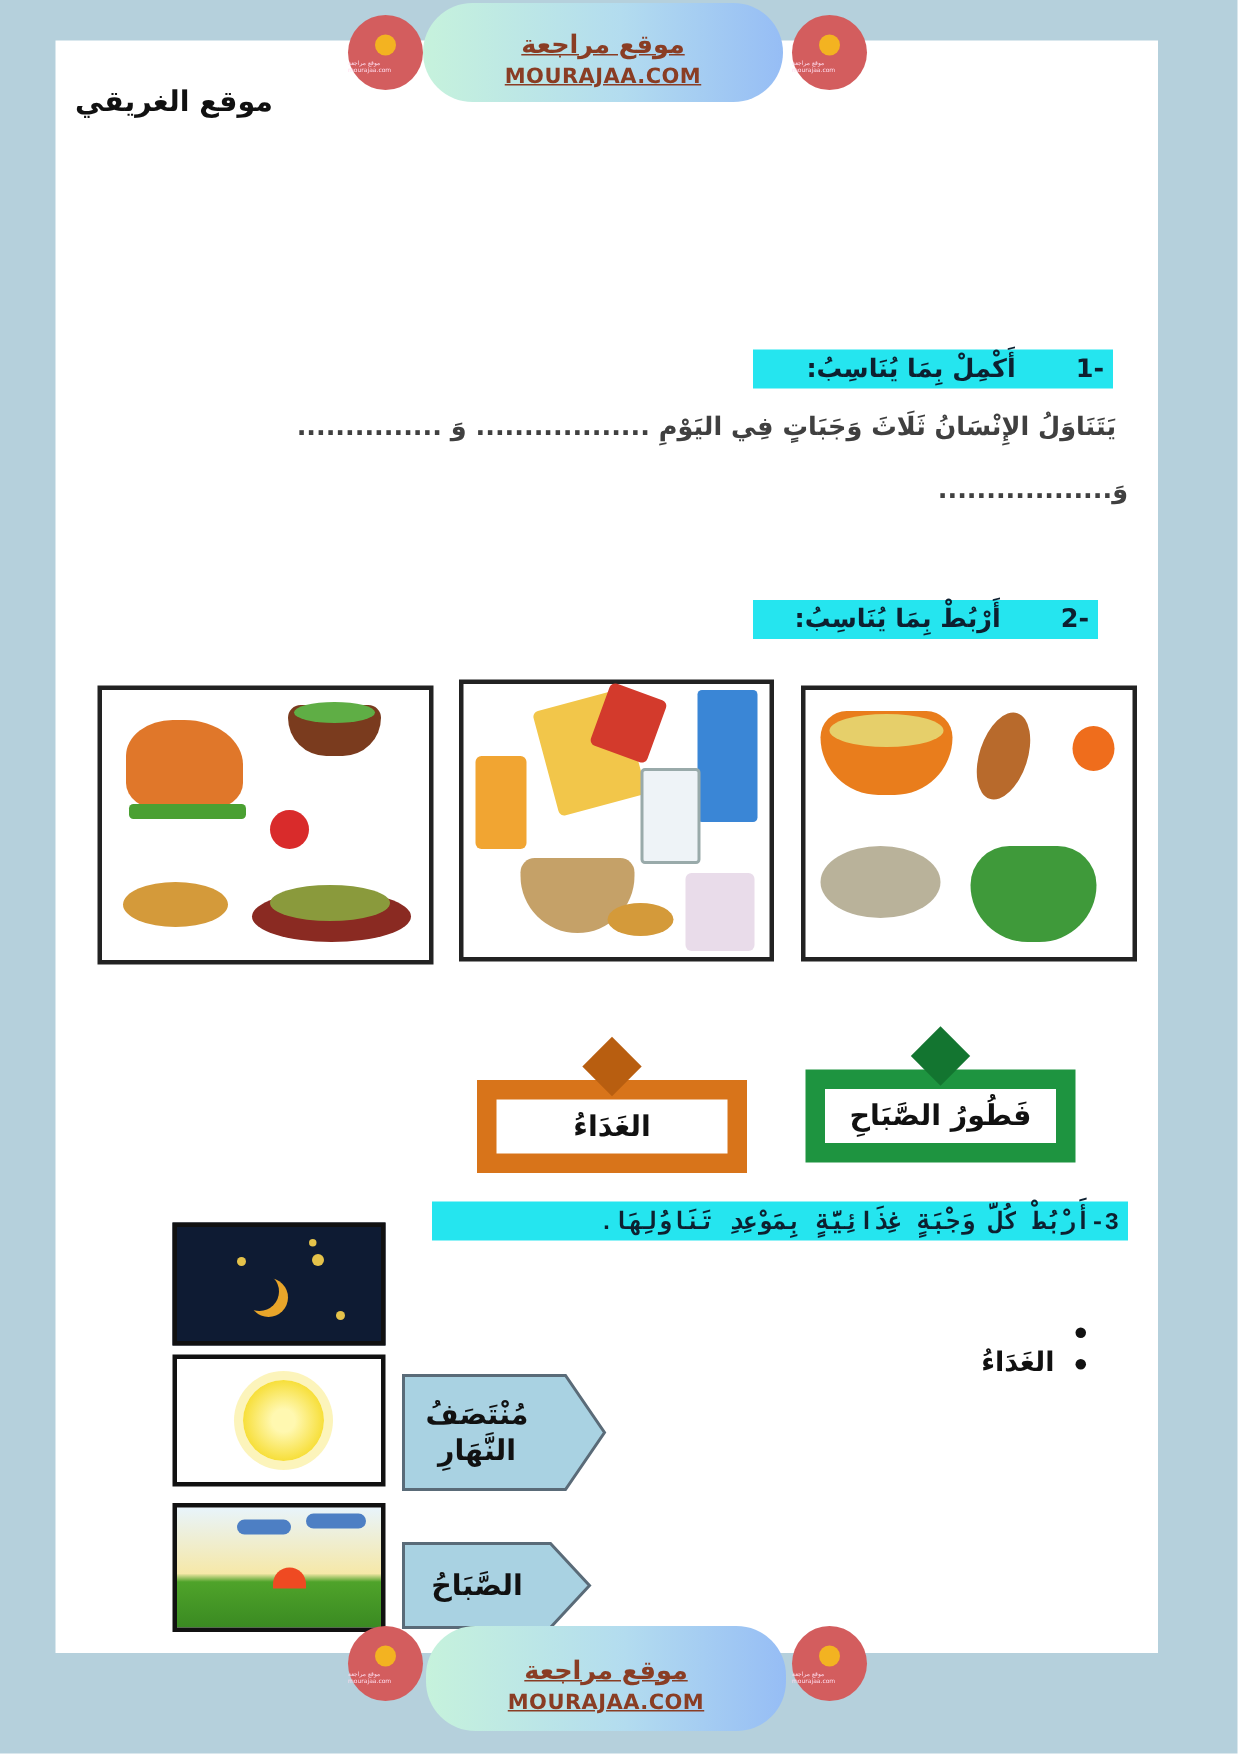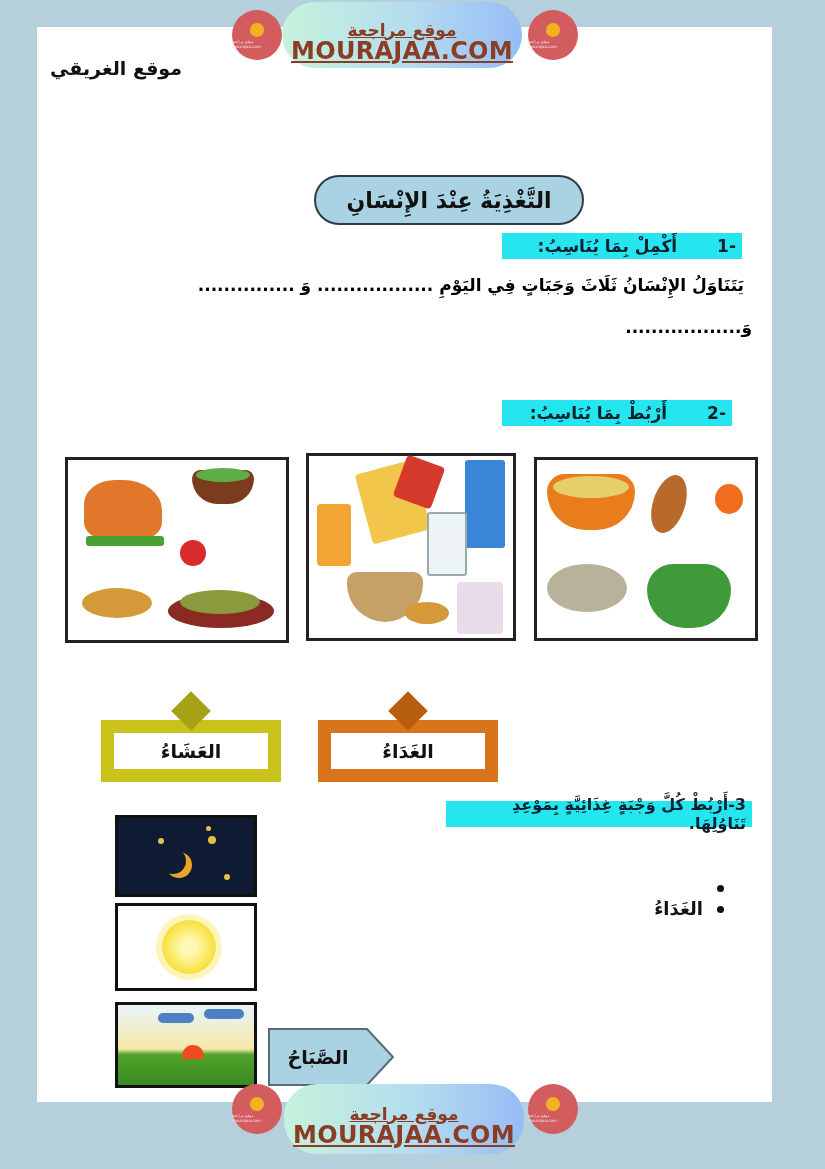--- a/index.html
+++ b/index.html
@@ -5,37 +5,37 @@
   * { box-sizing: border-box; margin: 0; padding: 0; }
   html, body { width: 825px; height: 1169px; overflow: hidden; }
   body { background: #b5d0dc; font-family: "DejaVu Sans", sans-serif; position: relative; }
   .page { position: absolute; left: 37px; top: 27px; width: 735px; height: 1075px; background: #ffffff; }
 
   
   .banner { position: absolute; width: 240px; height: 66px; border-radius: 33px;
     background: linear-gradient(90deg, #c6f2dc 0%, #b3dcef 55%, #96bdf5 100%);
     display: flex; flex-direction: column; align-items: center; justify-content: center; z-index: 5; }
   .banner .ar { color: #8a3d24; font-weight: bold; font-size: 17px; text-decoration: underline; line-height: 20px; direction: rtl; margin-top: 11px; }
-  .banner .en { color: #8a3d24; font-weight: bold; font-size: 24px; text-decoration: underline; line-height: 22px; font-family: "DejaVu Sans", sans-serif; letter-spacing: 0.3px; }
+  .banner .en { color: #8a3d24; font-weight: bold; font-size: 14px; text-decoration: underline; line-height: 22px; font-family: "DejaVu Sans", sans-serif; letter-spacing: 0.3px; }
   .badge { position: absolute; width: 50px; height: 50px; border-radius: 50%; background: #d35d5e; z-index: 5;
     display: flex; flex-direction: column; align-items: center; justify-content: center; }
   .badge .dot { width: 14px; height: 14px; border-radius: 50%; background: #f3b321; margin-top: 2px; }
   .badge .t { color: #fde; font-size: 4px; line-height: 5px; margin-top: 2px; }
 
   .author { position: absolute; right: 590px; top: 30px; font-size: 19px; font-weight: bold; direction: rtl; color: #111; }
 
   .title-pill { position: absolute; left: 277px; top: 148px; width: 270px; height: 50px; border-radius: 25px;
     background: #a9d2e2; border: 2px solid #2f3c48; display: flex; align-items: center; justify-content: center;
     font-size: 22px; font-weight: bold; color: #111; direction: rtl; }
 
   .q-head { position: absolute; background: #25e5ef; height: 26px; direction: rtl; display: flex; align-items: center;
     font-weight: bold; font-size: 17px; color: #0d2030; padding: 0 6px; }
   .q-head .num { margin-left: 40px; }
 
-  .line { position: absolute; direction: rtl; font-weight: bold; font-size: 17px; color: #000000; white-space: nowrap; }
+  .line { position: absolute; direction: rtl; font-weight: bold; font-size: 17px; color: #404040; white-space: nowrap; }
 
   .food-box { position: absolute; border: 3px solid #222; background: #fff; width: 224px; height: 186px; }
   .food { position: absolute; border-radius: 50%; }
 
   
   .frame { position: absolute; width: 180px; height: 62px; border: 13px solid; background: #fff;
     display: flex; align-items: center; justify-content: center; font-weight: bold; font-size: 19px; direction: rtl; color: #111; }
   .frame .tab { position: absolute; top: -36px; left: 50%; transform: translateX(-50%) rotate(45deg); width: 28px; height: 28px; }
 
   .scene { position: absolute; width: 142px; height: 82px; border: 3px solid #111; }
@@ -47,21 +47,20 @@
   .bullets li { font-weight: bold; font-size: 18px; line-height: 34px; color: #111; display: flex; align-items: center; }
   .bullets li .b { width: 7px; height: 7px; border-radius: 50%; background: #111; margin-left: 14px; }
 </style>
 </head>
 <body>
 
 <div class="page">
 
   <div class="author">موقع الغريقي</div>
 
-  <div class="title-pill">التَّغْذِيَةُ عِنْدَ الإِنْسَانِ</div>
 
   <div class="q-head" style="right:30px; top:206px; width:240px;">
     <span class="num" style="direction:ltr;">1-</span>
     <span>أَكْمِلْ بِمَا يُنَاسِبُ:</span>
   </div>
   <div class="line" style="right:28px; top:248px;">يَتَنَاوَلُ الإِنْسَانُ ثَلَاثَ وَجَبَاتٍ فِي اليَوْمِ .................. وَ ...............</div>
   <div class="line" style="right:20px; top:290px;">وَ..................</div>
 
   <div class="q-head" style="right:40px; top:373px; width:230px;">
     <span class="num" style="direction:ltr;">2-</span>
@@ -92,49 +91,55 @@
 
   <div class="food-box" style="left:497px; top:430px; width:224px; height:184px;">
     <div class="food" style="left:10px;top:14px;width:88px;height:56px;background:#e97d1c;border-radius:20px 20px 44px 44px;"></div>
     <div class="food" style="left:16px;top:16px;width:76px;height:22px;background:#e6cf6a;"></div>
     <div class="food" style="left:116px;top:14px;width:32px;height:60px;background:#b86a2c;transform:rotate(18deg);"></div>
     <div class="food" style="left:178px;top:24px;width:28px;height:30px;background:#ef6d1c;"></div>
     <div class="food" style="left:10px;top:104px;width:80px;height:48px;background:#b9b29a;"></div>
     <div class="food" style="left:110px;top:104px;width:84px;height:64px;background:#3f9a3a;border-radius:30px 30px 44px 44px;"></div>
   </div>
 
-  <div class="frame" style="left:64px; top:693px; border-color:#c8c21a;">
-    <div class="tab" style="background:#a7a115;"></div>
-    <span>العَشَاءُ</span>
-  </div>
   <div class="frame" style="left:281px; top:693px; border-color:#d8741a;">
     <div class="tab" style="background:#b85e10;"></div>
     <span>الغَدَاءُ</span>
   </div>
+  <div class="frame" style="left:500px; top:686px; border-color:#1e9440;">
+    <div class="tab" style="background:#137530;"></div>
+    <span>فَطُورُ الصَّبَاحِ</span>
+  </div>
 
-  <div class="q-head" style="right:20px; top:774px; width:306px; font-size:16px;">
+  <div class="q-head" style="right:20px; top:774px; width:464px; font-size:16px;font-family:Liberation Mono, monospace;">
     <span>3-أَرْبُطْ كُلَّ وَجْبَةٍ غِذَائِيَّةٍ بِمَوْعِدِ تَنَاوُلِهَا.</span>
   </div>
 
   <div class="scene" style="left:78px; top:788px; background:#0e1b33;">
     <div style="position:absolute;left:42px;top:30px;width:26px;height:26px;border-radius:50%;box-shadow:6px 4px 0 0 #e8a52a;"></div>
     <div style="position:absolute;left:90px;top:18px;width:8px;height:8px;background:#e4c24a;border-radius:50%;"></div>
     <div style="position:absolute;left:40px;top:20px;width:6px;height:6px;background:#e4c24a;border-radius:50%;"></div>
     <div style="position:absolute;left:106px;top:56px;width:6px;height:6px;background:#e4c24a;border-radius:50%;"></div>
     <div style="position:absolute;left:88px;top:8px;width:5px;height:5px;background:#e4c24a;border-radius:50%;"></div>
   </div>
   <div class="scene" style="left:78px; top:876px; height:88px; background:#fff;">
     <div style="position:absolute;left:44px;top:14px;width:54px;height:54px;border-radius:50%;background:radial-gradient(circle,#fff8b0 20%,#f7df3b 70%);box-shadow:0 0 0 6px rgba(247,223,59,0.35);"></div>
   </div>
   <div class="scene" style="left:78px; top:975px; height:86px; background:linear-gradient(180deg,#e8f4fb 0%,#f6e8a8 55%,#4fa32a 62%,#3a8a22 100%);">
     <div style="position:absolute;left:64px;top:40px;width:22px;height:14px;border-radius:11px 11px 0 0;background:#ef4a22;"></div>
     <div style="position:absolute;left:40px;top:8px;width:36px;height:10px;border-radius:6px;background:#4d7fc4;"></div>
     <div style="position:absolute;left:86px;top:4px;width:40px;height:10px;border-radius:6px;background:#4d7fc4;"></div>
   </div>
 
+  <div class="arrow-box" style="left:230px; top:888px; height:80px;">
+    <svg width="138" height="80" viewBox="0 0 138 80">
+        <path d="M2 2 H110 L136 40 L110 78 H2 Z" fill="#a9d2e2" stroke="#5a6b78" stroke-width="2"></path>
+      </svg>
+    <span style="width:70px;">مُنْتَصَفُ النَّهَارِ</span>
+  </div>
   <div class="arrow-box" style="left:230px; top:1000px;">
     <svg width="128" height="60" viewBox="0 0 128 60">
         <path d="M2 2 H100 L126 30 L100 58 H2 Z" fill="#a9d2e2" stroke="#5a6b78" stroke-width="2"></path>
       </svg>
     <span>الصَّبَاحُ</span>
   </div>
 
   <ul class="bullets">
     <li>
         <span class="b"></span>

